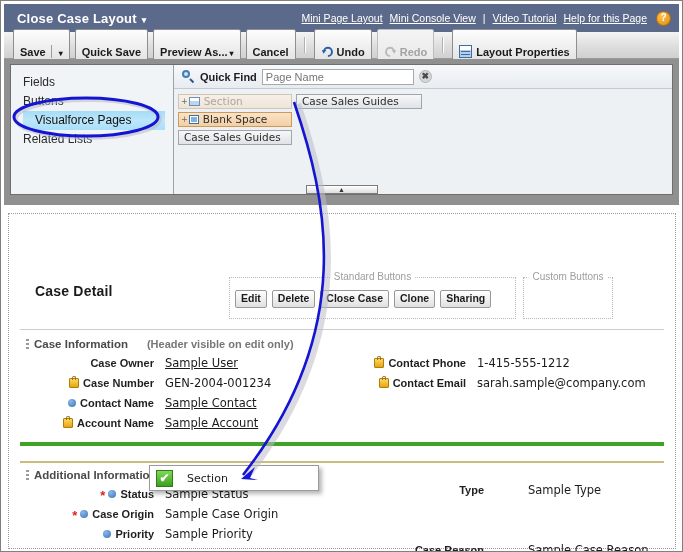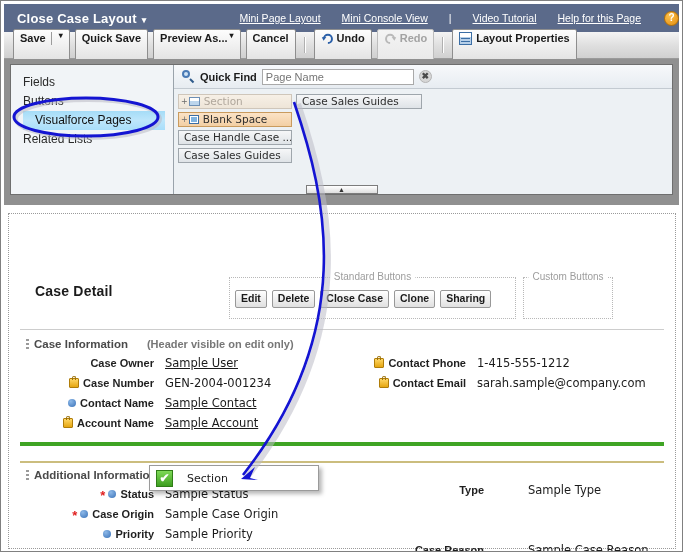--- a/index.html
+++ b/index.html
@@ -40,24 +40,24 @@
     white-space: nowrap;
     letter-spacing: .2px;
   }
   .header-caret {
     color: #ffffff;
     font-size: 9px;
     margin-left: 5px;
   }
   .header-links {
     margin-left: auto;
-    margin-right: 0;
-    display: flex;
-    align-items: center;
-    gap: 21px;
+    margin-right: 8px;
+    display: flex;
+    align-items: center;
+    gap: 7px;
     white-space: nowrap;
   }
   .header-links a {
     color: #ffffff;
     font-size: 10.5px;
     text-decoration: underline;
   }
   .header-sep {
     color: #ffffff;
     font-size: 10.5px;
@@ -94,21 +94,21 @@
   .tbtn {
     background: linear-gradient(to bottom, #fdfdfd 0%, #f0f0f0 50%, #e2e2e2 100%);
     border: 1px solid #8e8e8e;
     border-radius: 2px;
     font-size: 11px;
     font-weight: bold;
     color: #1b1b1b;
     padding: 2px 6px 3px 6px;
     line-height: 12px;
     display: flex;
-    align-items: flex-start;
+    align-items: flex-end;
     white-space: nowrap;
     box-sizing: border-box;
     height: 33px;
   }
   .tbtn .divider {
     display: inline-block;
     width: 1px;
     height: 13px;
     background: #9c9c9c;
     margin: 0 5px;
@@ -683,23 +683,20 @@
               <span class="plus">+</span>
               <span class="mini-sec-icon"></span>
               <span>Section</span>
             </div>
             <div class="chip active">
               <span class="plus">+</span>
               <span class="mini-blank-icon"></span>
               <span>Blank Space</span>
             </div>
             <div class="chip">
-              <span>Case Handle Case ...</span>
-            </div>
-            <div class="chip">
               <span>Case Sales Guides</span>
             </div>
           </div>
           <div class="pal-col">
             <div class="chip wide">
               <span>Case Sales Guides</span>
             </div>
           </div>
         </div>
       </div>

